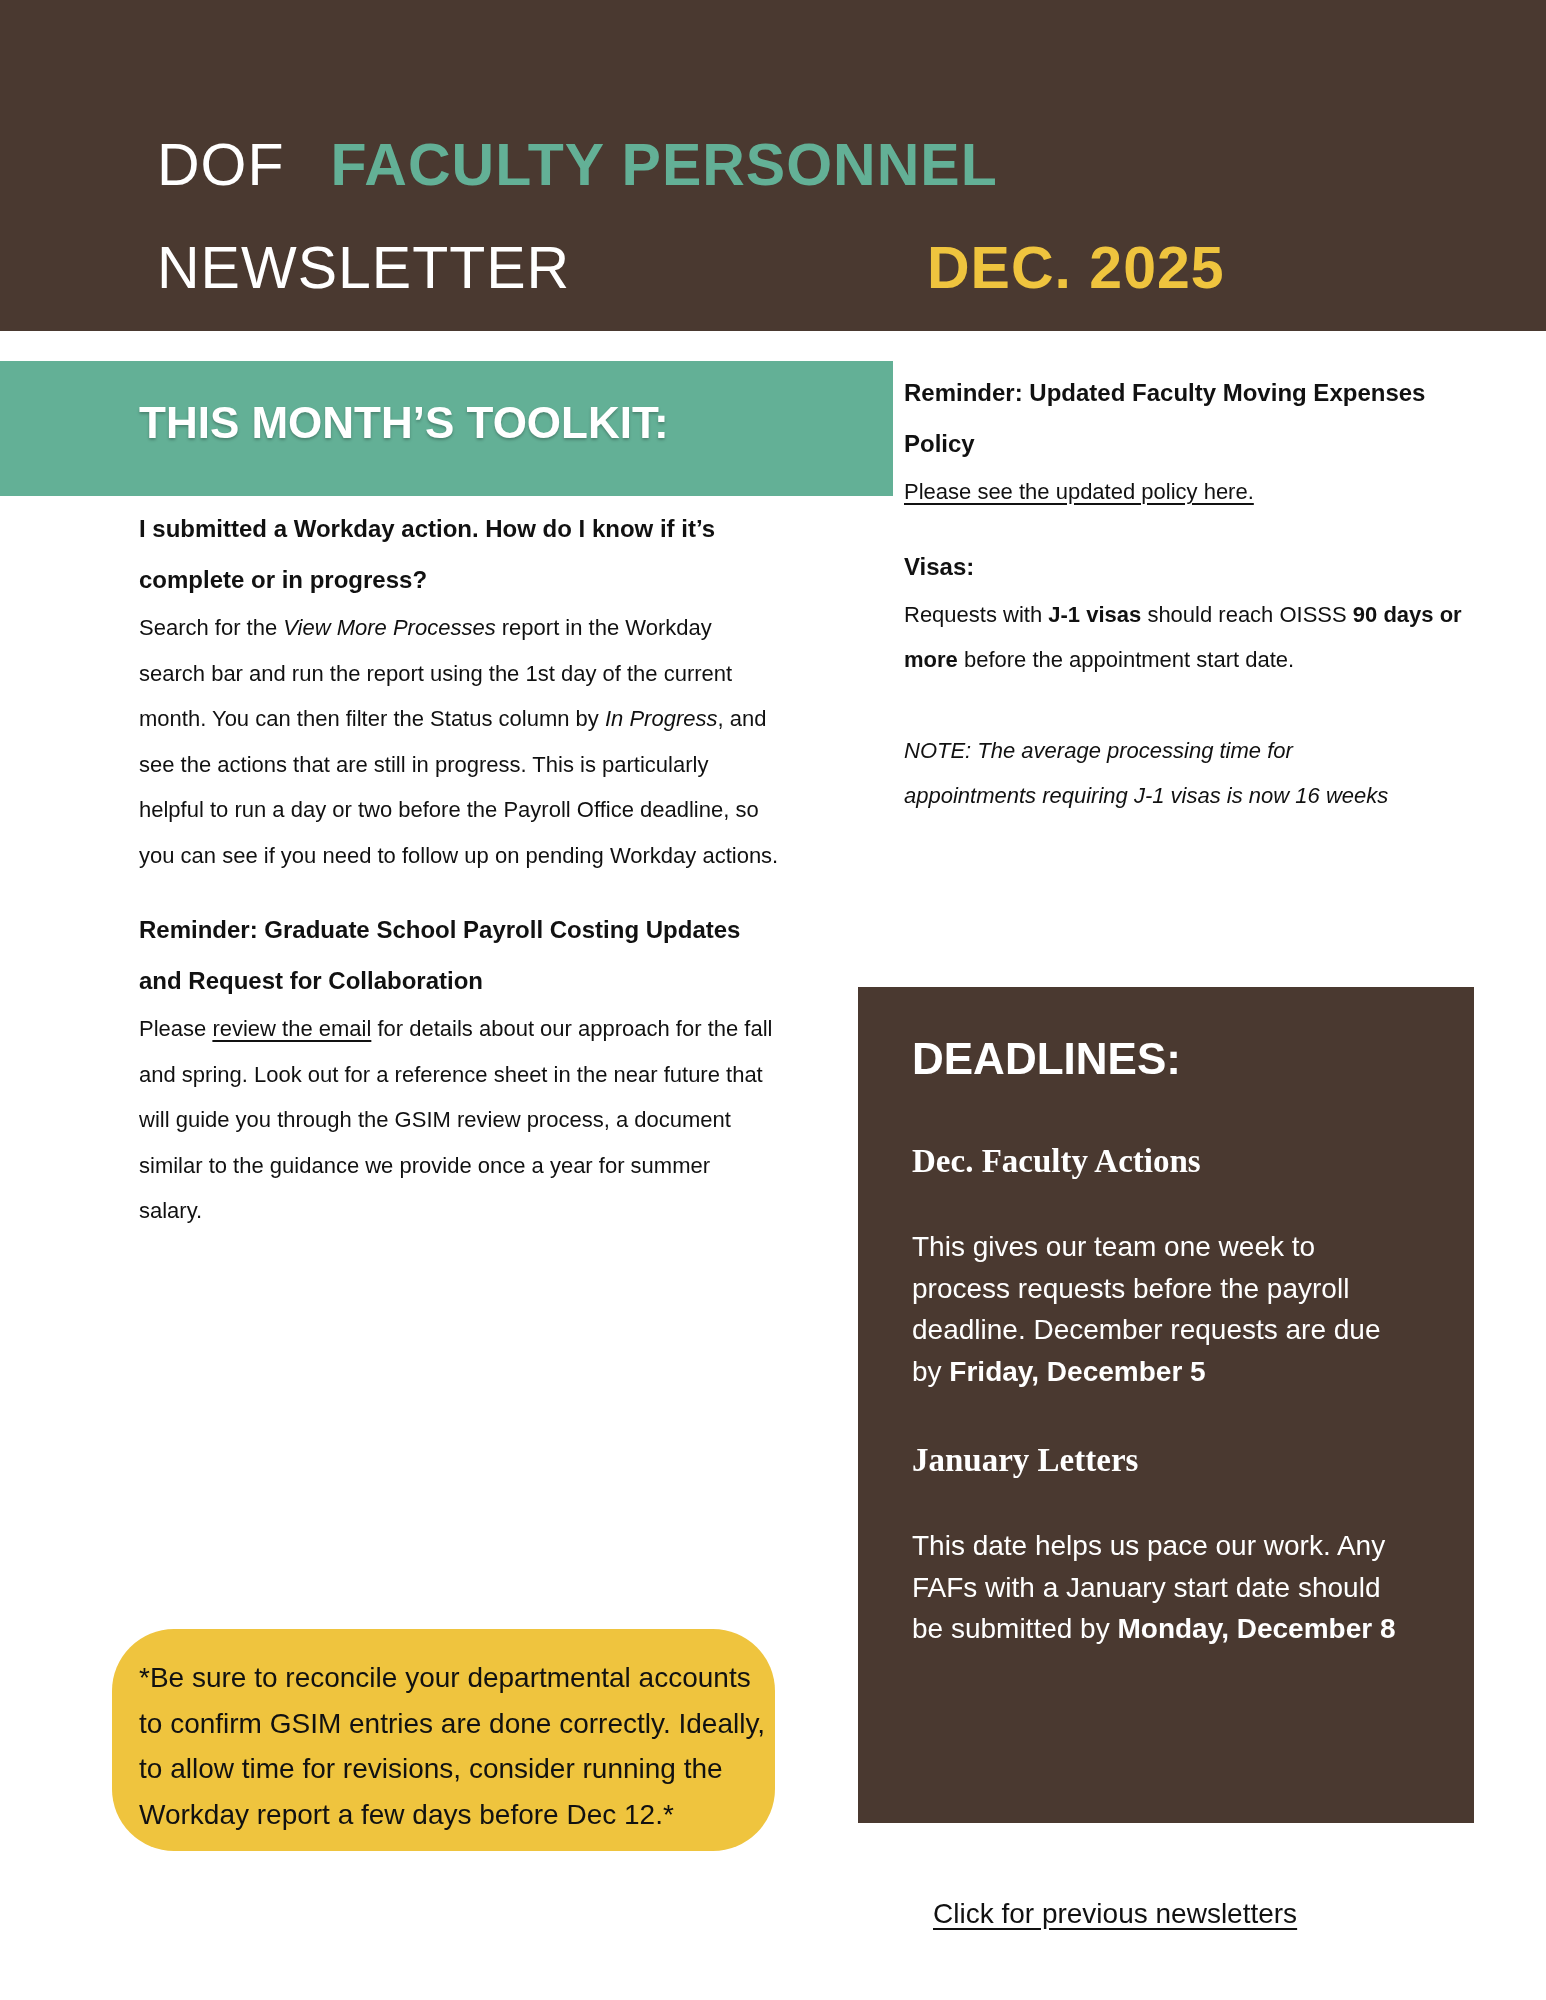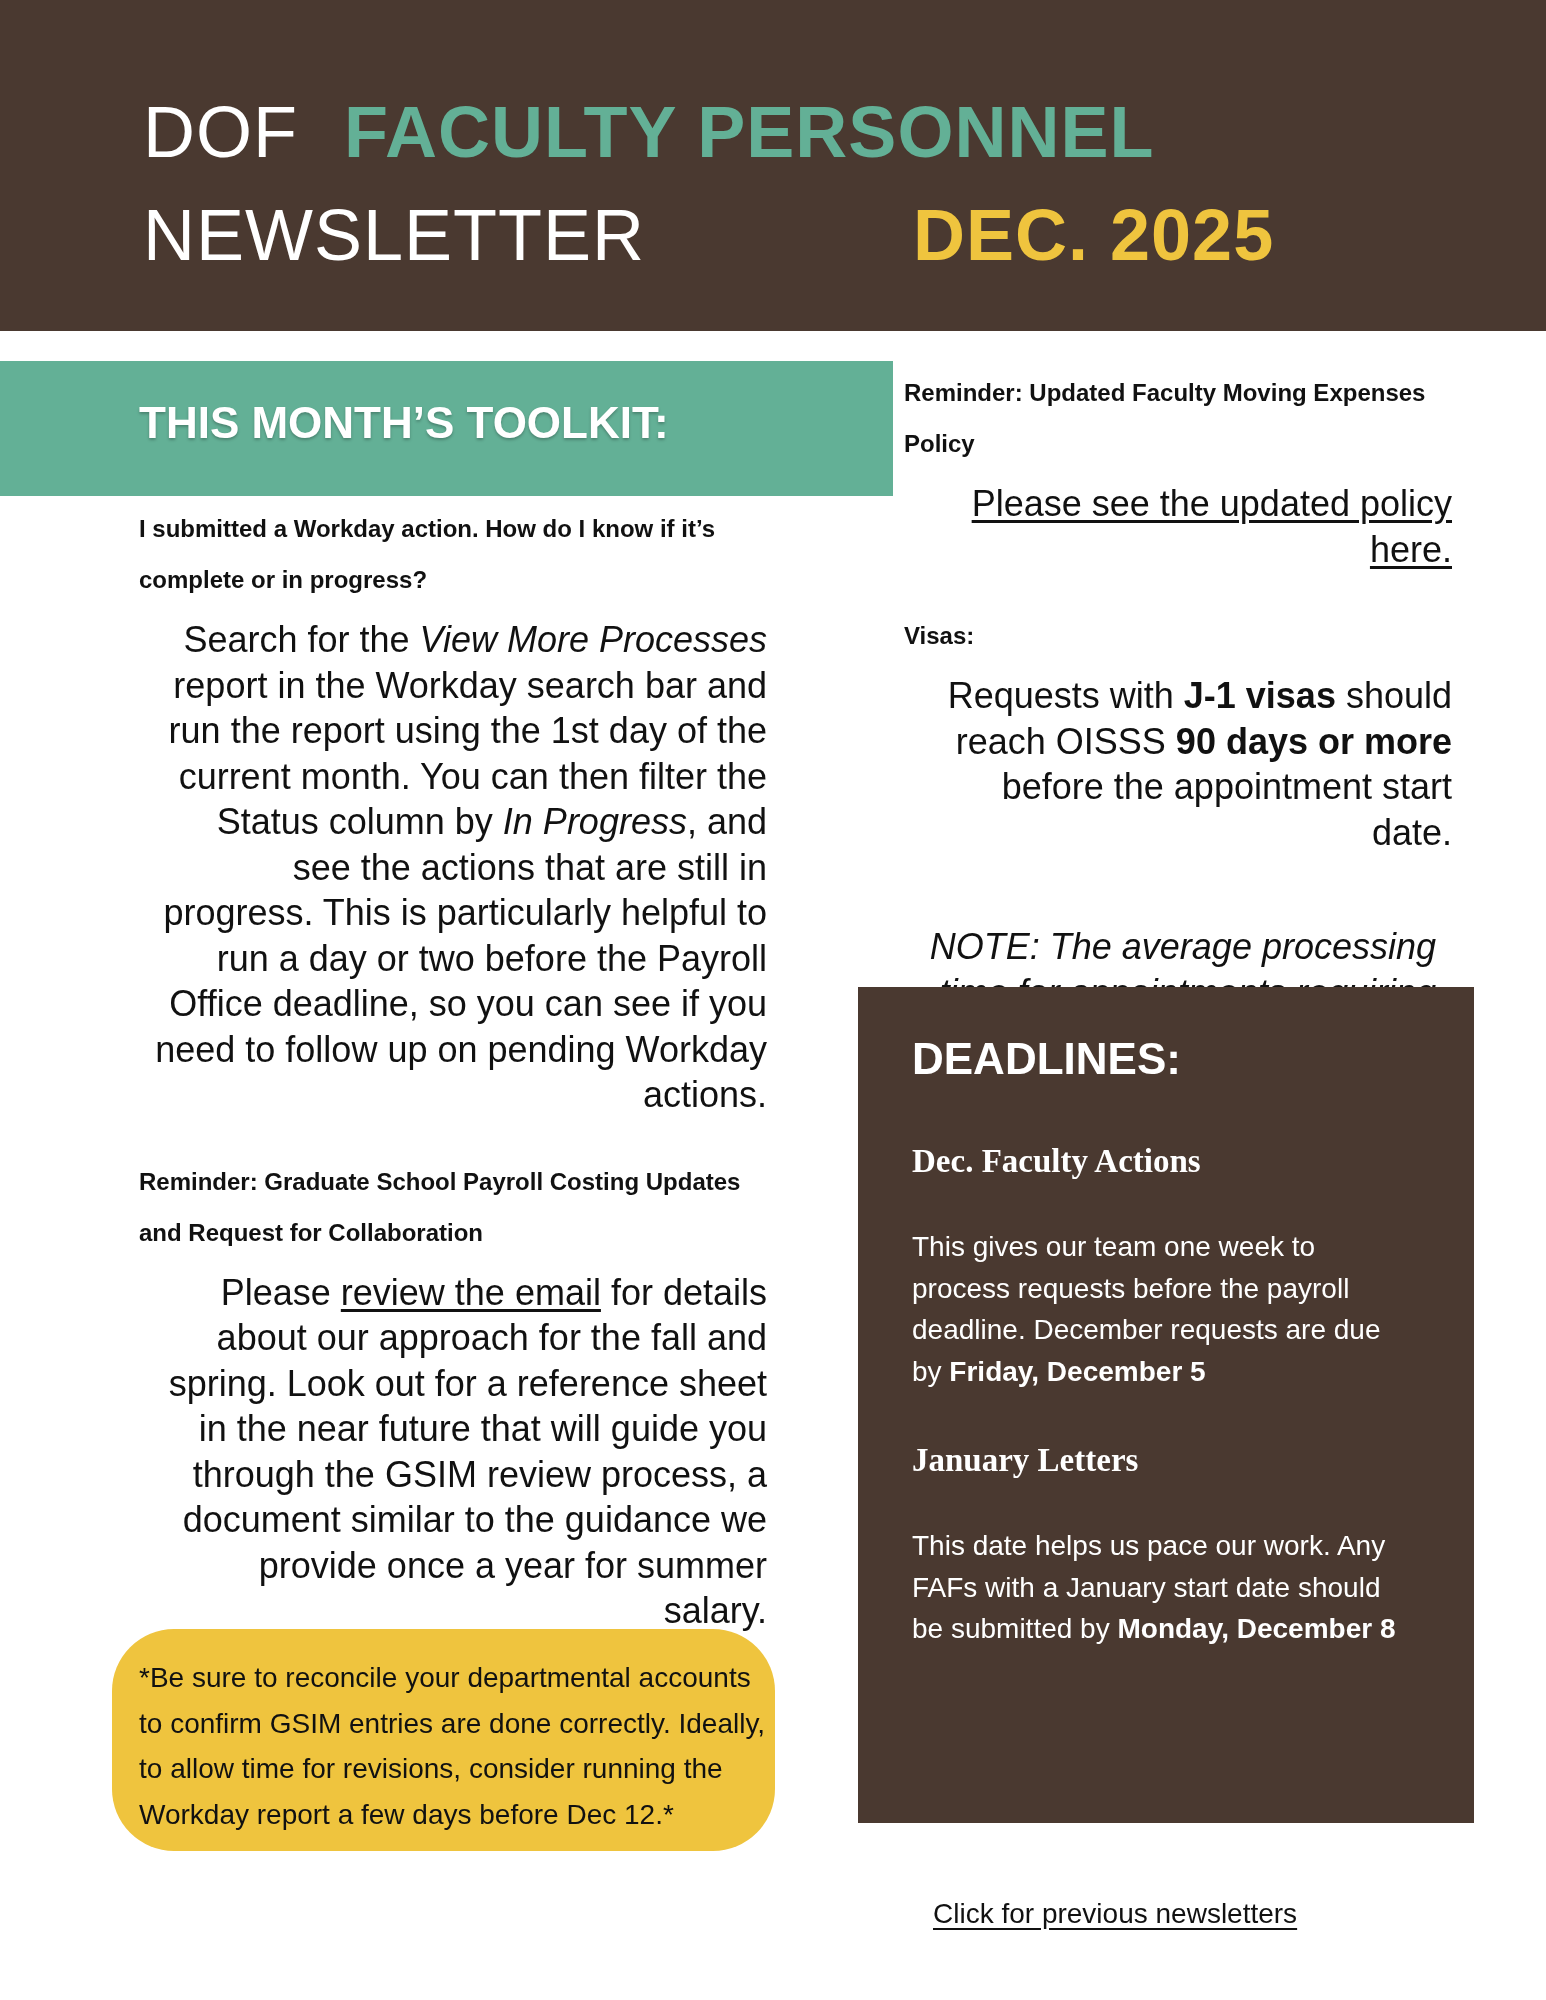--- a/index.html
+++ b/index.html
@@ -5,21 +5,21 @@
   html, body { margin: 0; padding: 0; }
   body {
     width: 1546px; height: 2000px; position: relative; overflow: hidden;
     background: #ffffff; color: #111;
     font-family: "Liberation Sans", "DejaVu Sans", sans-serif;
   }
   .header {
     position: absolute; left: 0; top: 0; width: 1546px; height: 331px;
     background: #4A3930;
   }
-  .hline { position: absolute; left: 143px; white-space: nowrap; font-size: 72px; line-height: 1; letter-spacing: 1px; }
+  .hline { position: absolute; left: 157px; white-space: nowrap; font-size: 59px; line-height: 1; letter-spacing: 1px; margin-top: 40px; }
   .hline1 { top: 96px; }
   .hline2 { top: 199px; }
   .h-dof, .h-news { color: #ffffff; font-weight: 400; }
   .h-fp { color: #63B096; font-weight: 700; margin-left: 46px; }
   .h-date { color: #EFC43E; font-weight: 700; position: absolute; left: 770px; top: 0; }
 
   .toolkit-bar {
     position: absolute; left: 0; top: 361px; width: 893px; height: 135px;
     background: #63B096;
   }
@@ -27,21 +27,21 @@
     position: absolute; left: 139px; top: 40px; color: #fff; font-weight: 700;
     font-size: 44px; line-height: 1; white-space: nowrap;
     text-shadow: 0 2px 3px rgba(0,0,0,0.25);
   }
 
   .col { position: absolute; }
   .left-col { left: 139px; top: 503px; width: 640px; }
   .right-col { left: 904px; top: 367px; width: 560px; }
 
   .h3 { font-size: 24px; font-weight: 700; line-height: 51px; margin: 0; }
-  .p { font-size: 36px; line-height: 45.5px; margin: 12px; text-align: right; }
+  .p { font-size: 22px; line-height: 45.5px; margin: 0; }
   .gap { height: 26px; }
   a.link { color: #111; text-decoration: underline; text-underline-offset: 4px; }
   .it { font-style: italic; }
   .b { font-weight: 700; }
 
   .yellow-box {
     position: absolute; left: 112px; top: 1629px; width: 663px; height: 222px;
     background: #EFC43E; border-radius: 62px;
   }
   .yellow-text { position: absolute; left: 27px; top: 26px; width: 630px; font-size: 28px; line-height: 45.5px; }

